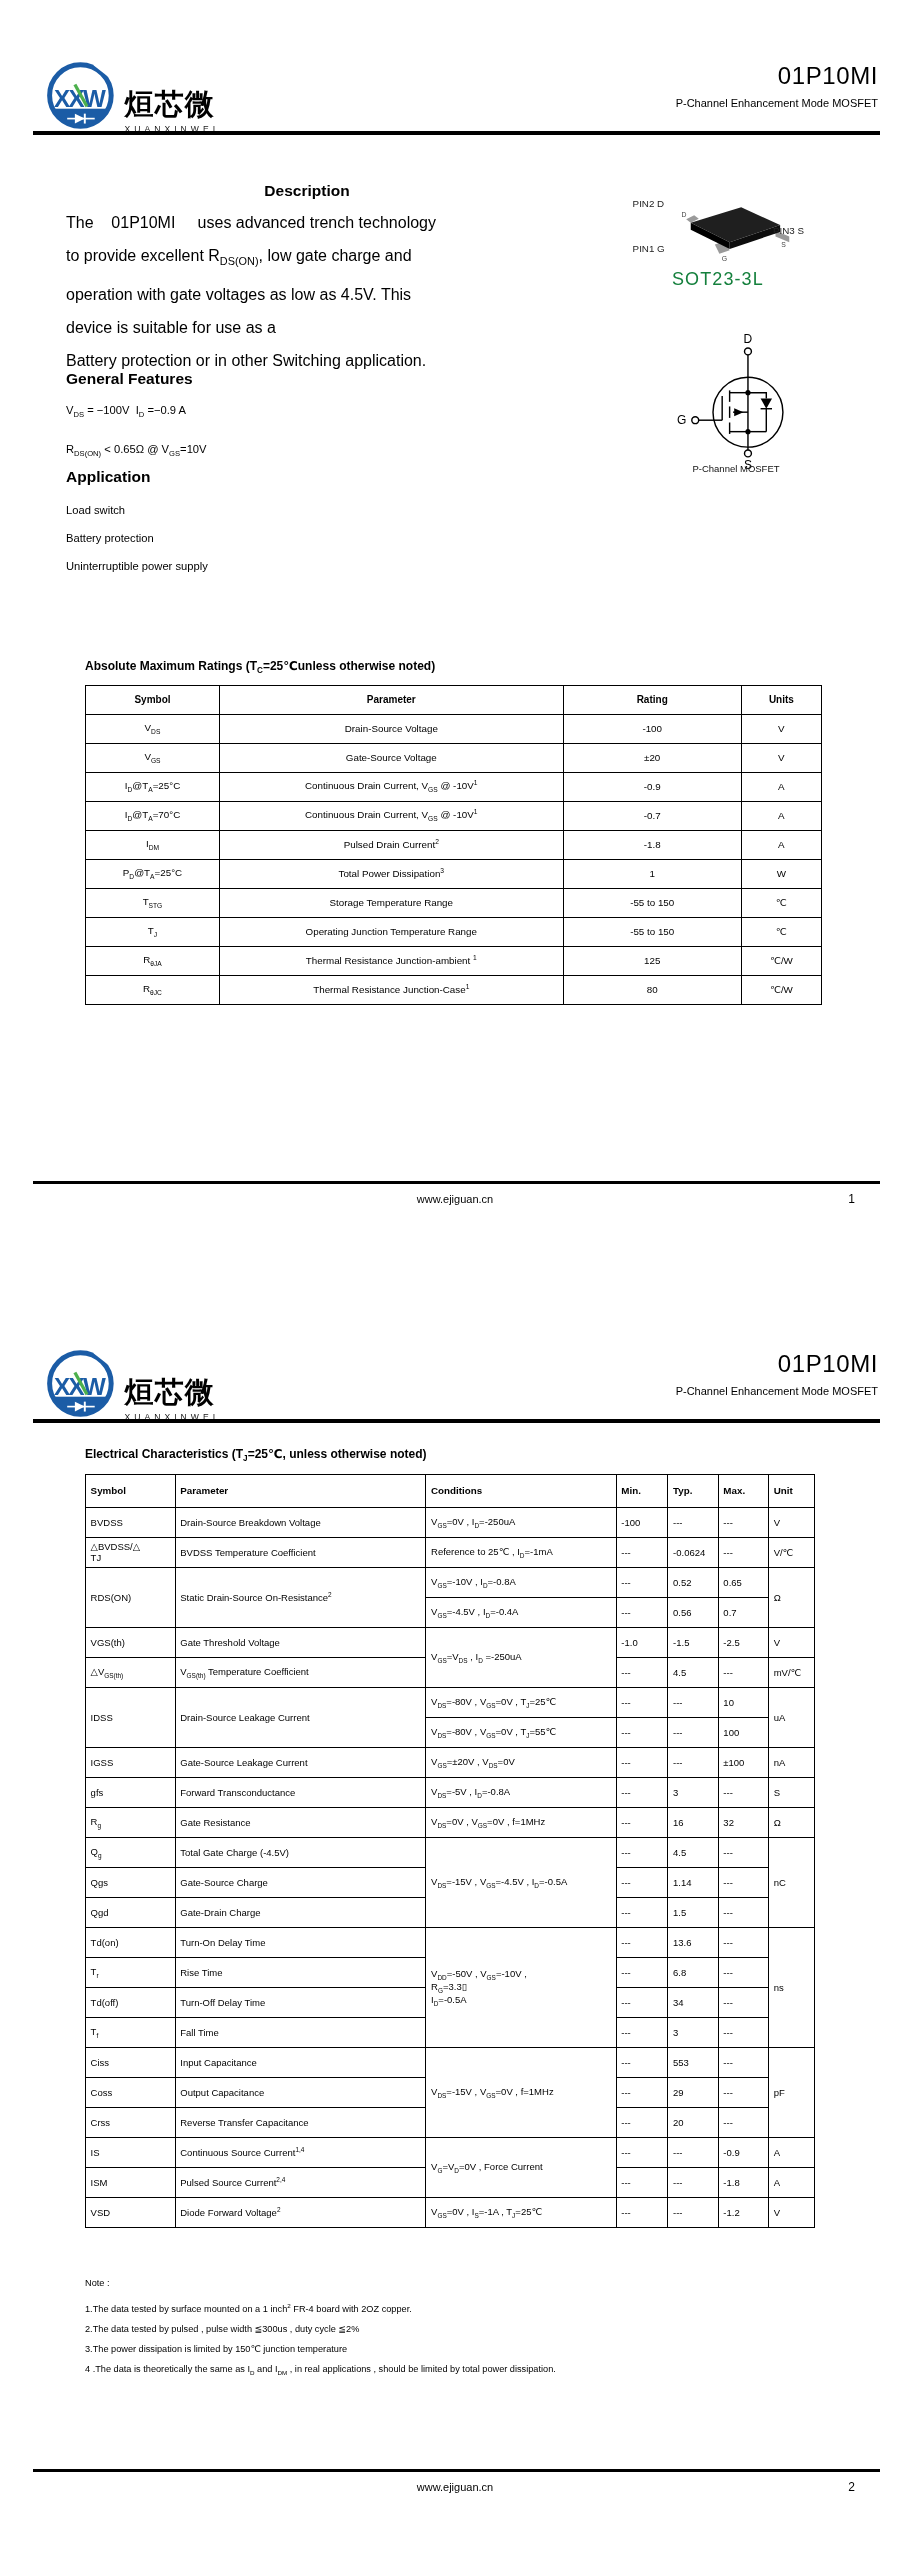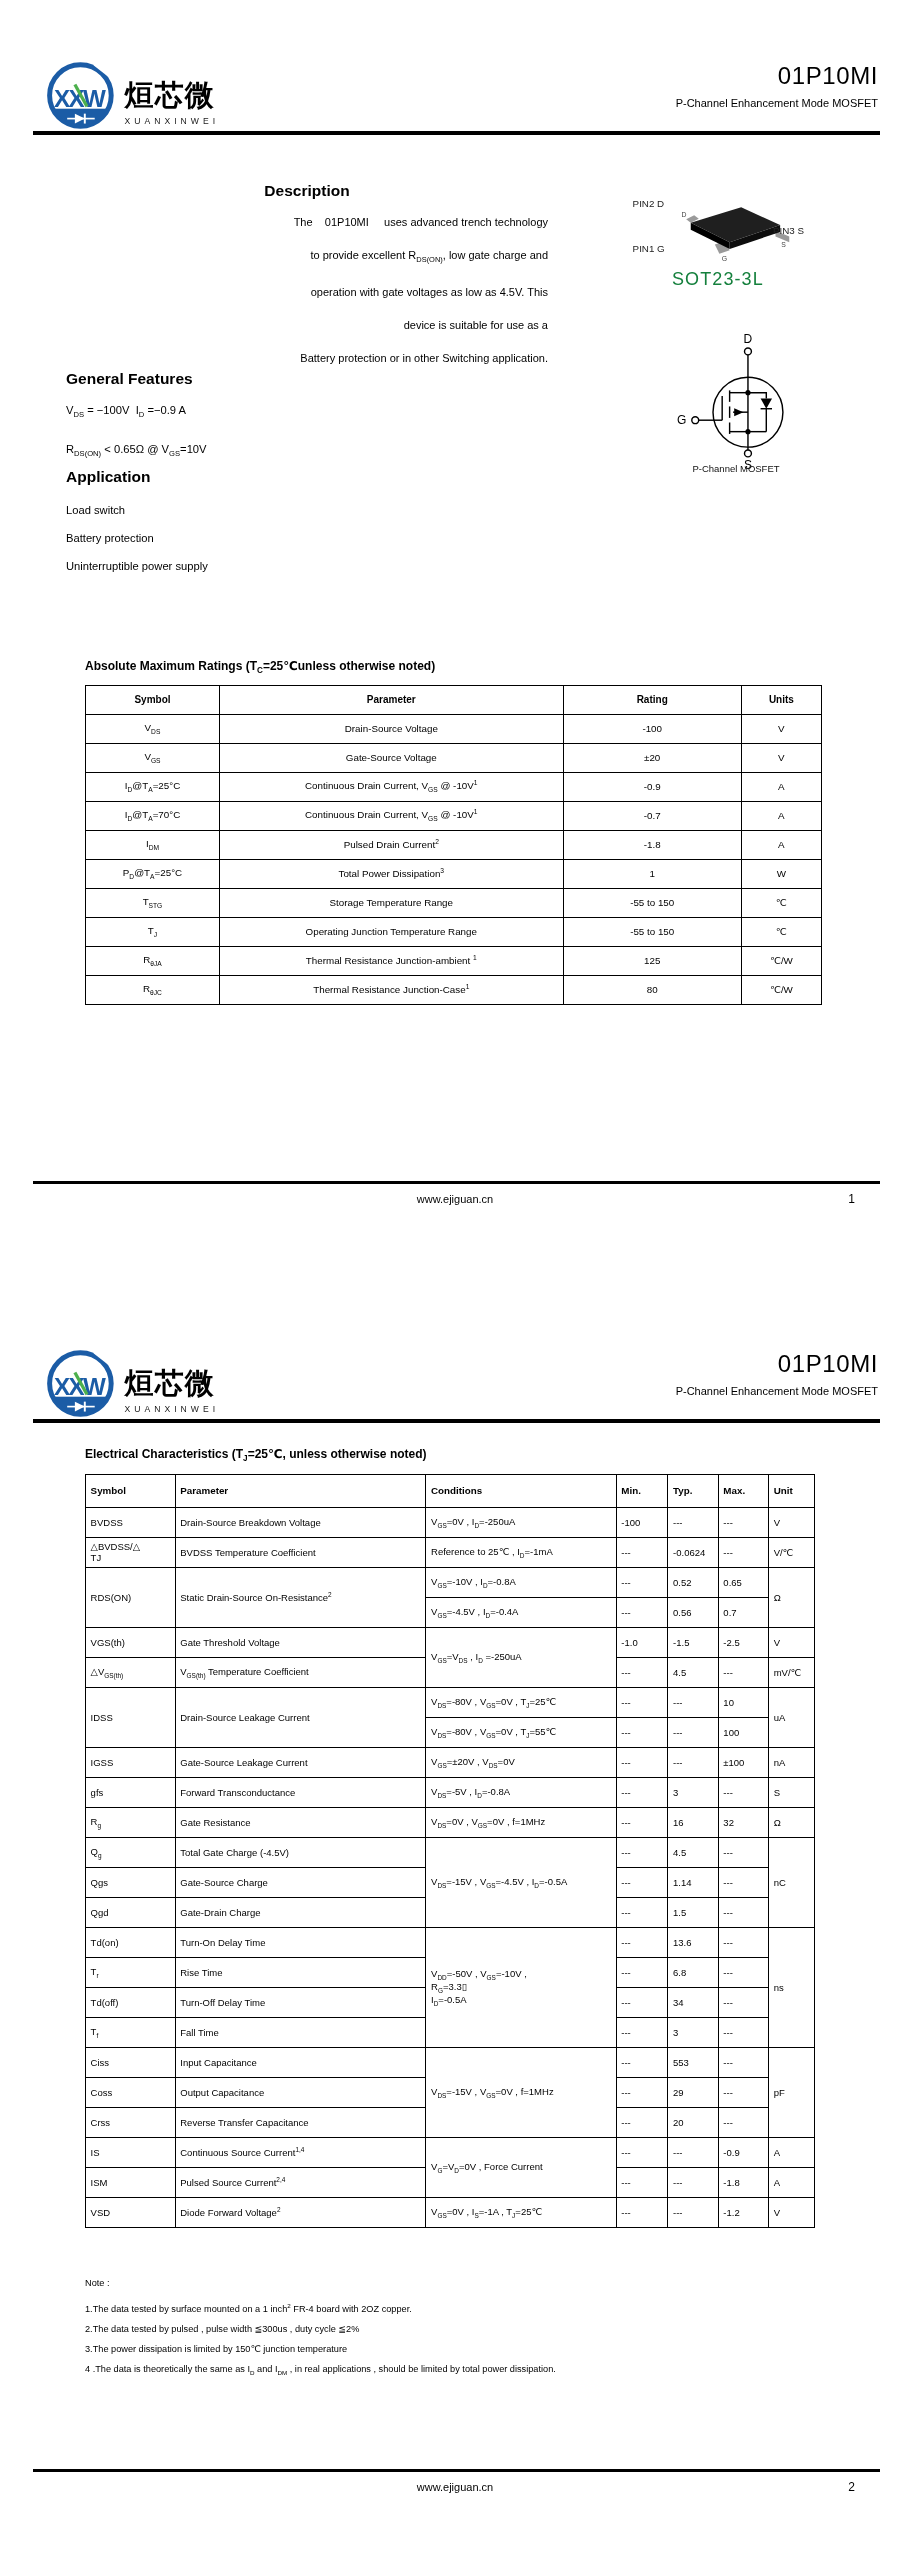--- a/index.html
+++ b/index.html
@@ -8,34 +8,34 @@
     --ink:#000;
   }
   *{box-sizing:border-box;margin:0;padding:0;}
   body{
     width:910px;margin:0;background:#fff;color:var(--ink);
     font-family:"Liberation Sans","DejaVu Sans",sans-serif;
   }
   .page{position:relative;width:910px;height:1288px;background:#fff;overflow:hidden;}
 
   
-  .logo{position:absolute;left:43px;top:57px;display:flex;align-items:center;}
+  .logo{position:absolute;left:43px;top:57px;display:flex;align-items:flex-end;}
   .logo svg{display:block;}
   .logo-text{margin-left:4.6px;padding-top:16px;}
   .logo-cn{font-size:29px;font-weight:bold;letter-spacing:1.1px;line-height:1;}
   .logo-en{font-size:8.6px;letter-spacing:4px;color:#1a1a1a;margin-top:5.2px;font-weight:500;}
   .title-block{position:absolute;right:32px;top:62px;text-align:right;}
   .part-number{font-size:24px;letter-spacing:0.6px;}
   .doc-subtitle{font-size:11px;margin-top:6.9px;}
   .header-rule{position:absolute;left:33px;right:30px;top:131px;height:4px;background:#000;}
 
   
   .sec-title{font-size:15.5px;font-weight:bold;}
   .desc{position:absolute;left:66px;top:182px;width:482px;}
-  .desc-line{font-size:11px;line-height:33px;white-space:pre-wrap;text-align:right;}
+  .desc-line{font-size:16px;line-height:33px;white-space:pre-wrap;}
   .desc .sec-title{margin-bottom:5.7px;text-align:center;}
   .gf{position:absolute;left:66px;top:370px;width:482px;}
   .gf-line{font-size:11.2px;line-height:34px;white-space:pre-wrap;}
   .gf .sec-title{margin-bottom:4.6px;}
   .app{position:absolute;left:66px;top:468px;width:482px;}
   .app-line{font-size:11.2px;line-height:28px;}
   .app .sec-title{margin-bottom:10.3px;}
 
   .pkg-block{position:absolute;left:620px;top:189px;width:264px;}
   .pin-label{position:absolute;font-size:9.8px;color:#222;}

